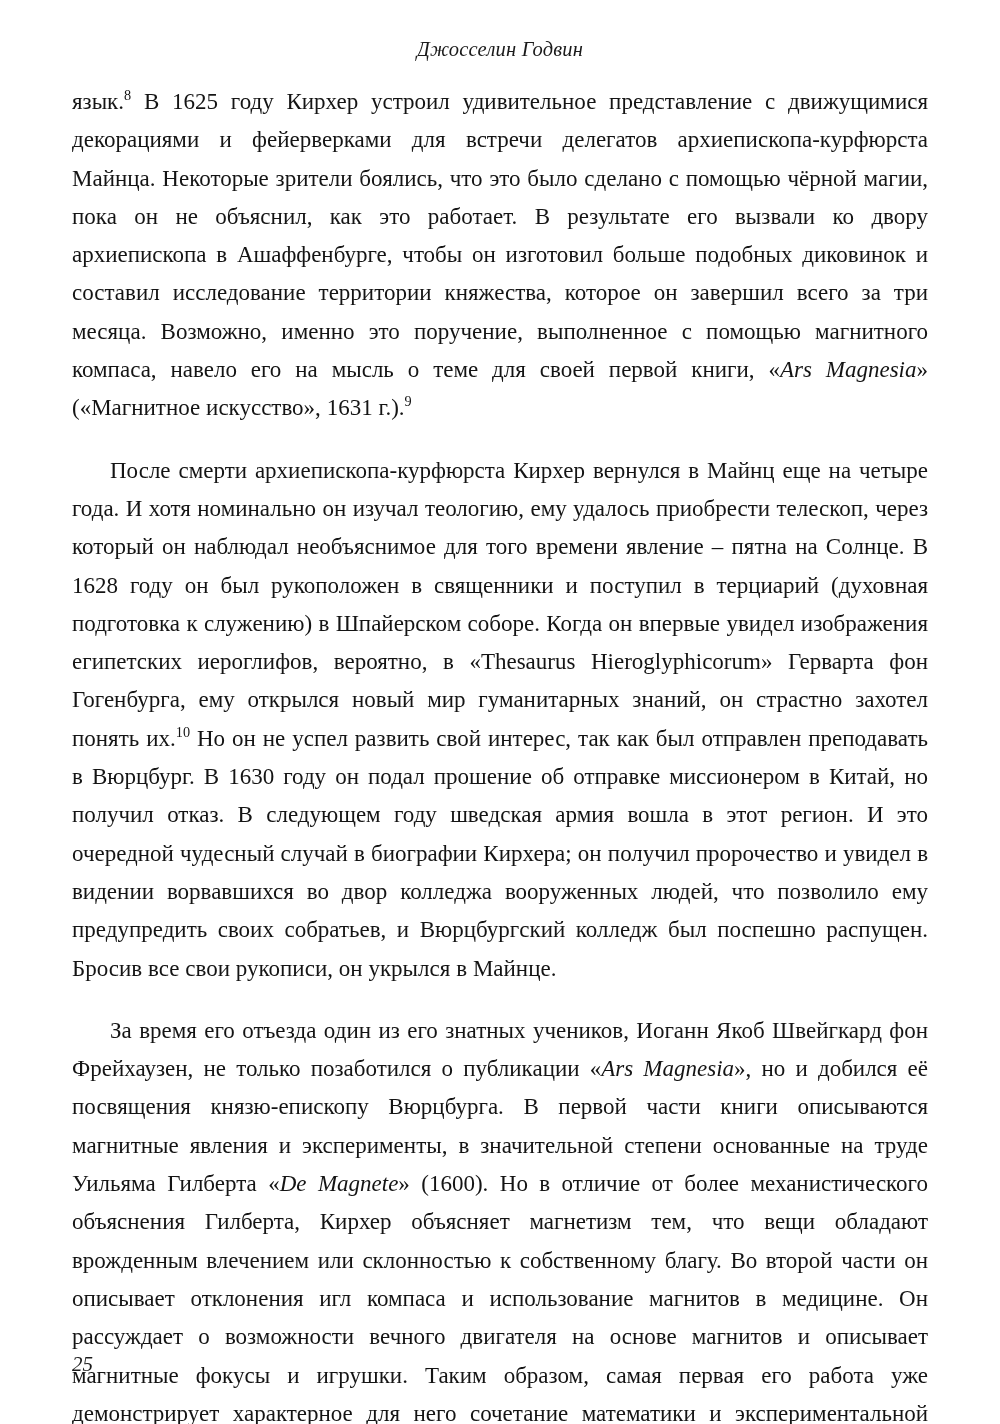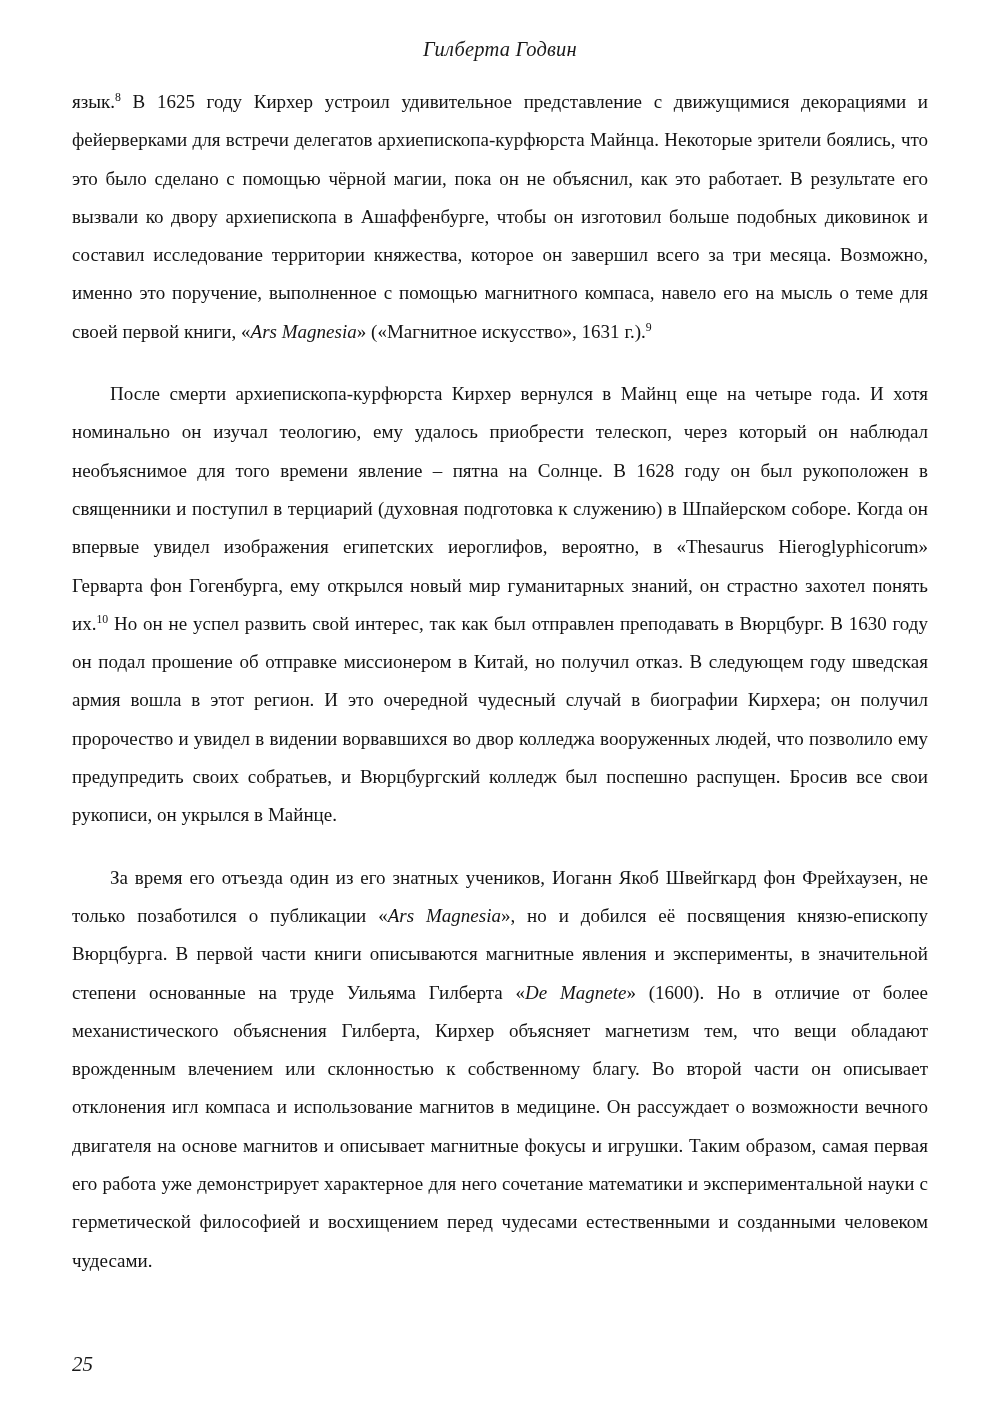--- a/index.html
+++ b/index.html
@@ -31,21 +31,21 @@
     color: #1a1a1a;
   }
   .text-column {
     position: absolute;
     top: 83px;
     left: 72px;
     width: 856px;
   }
   p.body-par {
     margin: 0;
-    font-size: 19px;
+    font-size: 23px;
     line-height: 38.3px;
     text-align: justify;
     text-justify: inter-word;
     color: #141414;
     hyphens: manual;
     word-spacing: 0.1px;
   }
   p.body-par.indent {
     text-indent: 38px;
     margin-top: 24px;
@@ -64,21 +64,21 @@
     font-style: italic;
     font-size: 21px;
     color: #1a1a1a;
   }
 </style>
 </head>
 <body>
 
 <div class="page">
 
-  <div class="running-head">Гилберта Годвин</div>
+  <div class="running-head">Джосселин Годвин</div>
 
   <div class="text-column">
     <p class="body-par"><span>язык.</span><sup class="fn">8</sup><span> В 1625 году Кирхер устроил удивительное представление с движущимися декорациями и фейерверками для встречи делегатов архиепископа-курфюрста Майнца. Некоторые зрители боялись, что это было сделано с помощью чёрной магии, пока он не объяснил, как это работает. В результате его вызвали ко двору архиепископа в Ашаффенбурге, чтобы он изготовил больше подобных диковинок и составил исследование территории княжества, которое он завершил всего за три месяца. Возможно, именно это поручение, выполненное с помощью магнитного компаса, навело его на мысль о теме для своей первой книги, «</span><span class="italic">Ars Magnesia</span><span>» («Магнитное искусство», 1631 г.).</span><sup class="fn">9</sup></p>
     <p class="body-par indent"><span>После смерти архиепископа-курфюрста Кирхер вернулся в Майнц еще на четыре года. И хотя номинально он изучал теологию, ему удалось приобрести телескоп, через который он наблюдал необъяснимое для того времени явление – пятна на Солнце. В 1628 году он был рукоположен в священники и поступил в терциарий (духовная подготовка к служению) в Шпайерском соборе. Когда он впервые увидел изображения египетских иероглифов, вероятно, в «Thesaurus Hieroglyphicorum» Герварта фон Гогенбурга, ему открылся новый мир гумани­тарных знаний, он страстно захотел понять их.</span><sup class="fn">10</sup><span> Но он не успел развить свой интерес, так как был отправлен преподавать в Вюрцбург. В 1630 году он подал прошение об отправке миссионером в Китай, но получил отказ. В следующем году шведская армия вошла в этот регион. И это очередной чудесный случай в биографии Кирхера; он получил пророчество и увидел в видении ворвавшихся во двор колледжа вооруженных людей, что позволило ему предупредить своих собратьев, и Вюрцбургский колледж был поспешно распущен. Бросив все свои рукописи, он укрылся в Майнце.</span></p>
     <p class="body-par indent"><span>За время его отъезда один из его знатных учеников, Иоганн Якоб Швейгкард фон Фрейхаузен, не только позаботился о публикации «</span><span class="italic">Ars Magnesia</span><span>», но и добился её посвящения князю-епископу Вюрцбурга. В первой части книги описываются магнитные явления и эксперименты, в значительной степени основанные на труде Уильяма Гилберта «</span><span class="italic">De Magnete</span><span>» (1600). Но в отличие от более механистического объяснения Гилберта, Кирхер объясняет магнетизм тем, что вещи обладают врожденным влечением или склонностью к собственному благу. Во второй части он описывает отклонения игл компаса и использование магнитов в медицине. Он рассуждает о возможности вечного двигателя на основе магнитов и описывает магнитные фокусы и игрушки. Таким образом, самая первая его работа уже демонстрирует характерное для него сочетание математики и экспериментальной науки с герметической философией и восхищением перед чудесами естественными и созданными человеком чудесами.</span></p>
 
   </div>
 
   <div class="folio">25</div>
 

